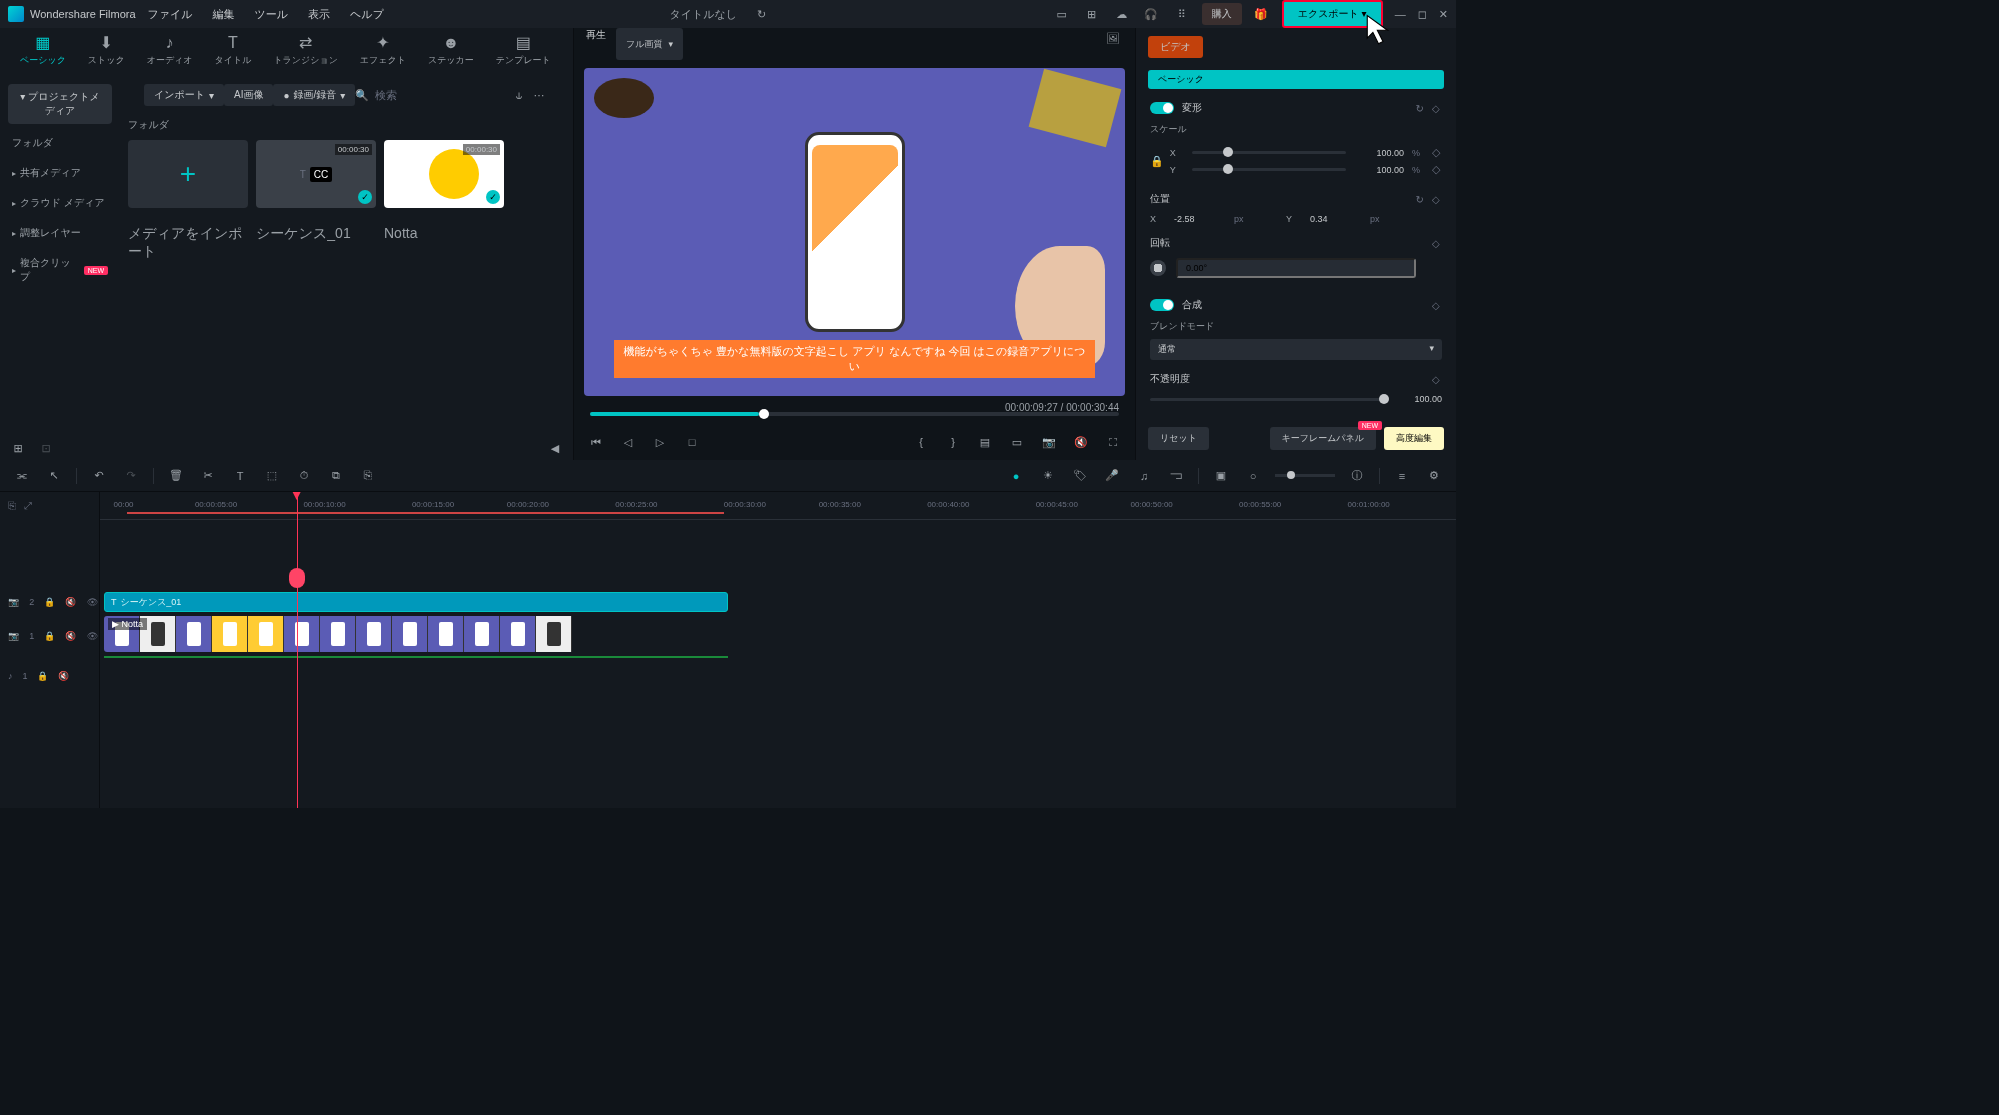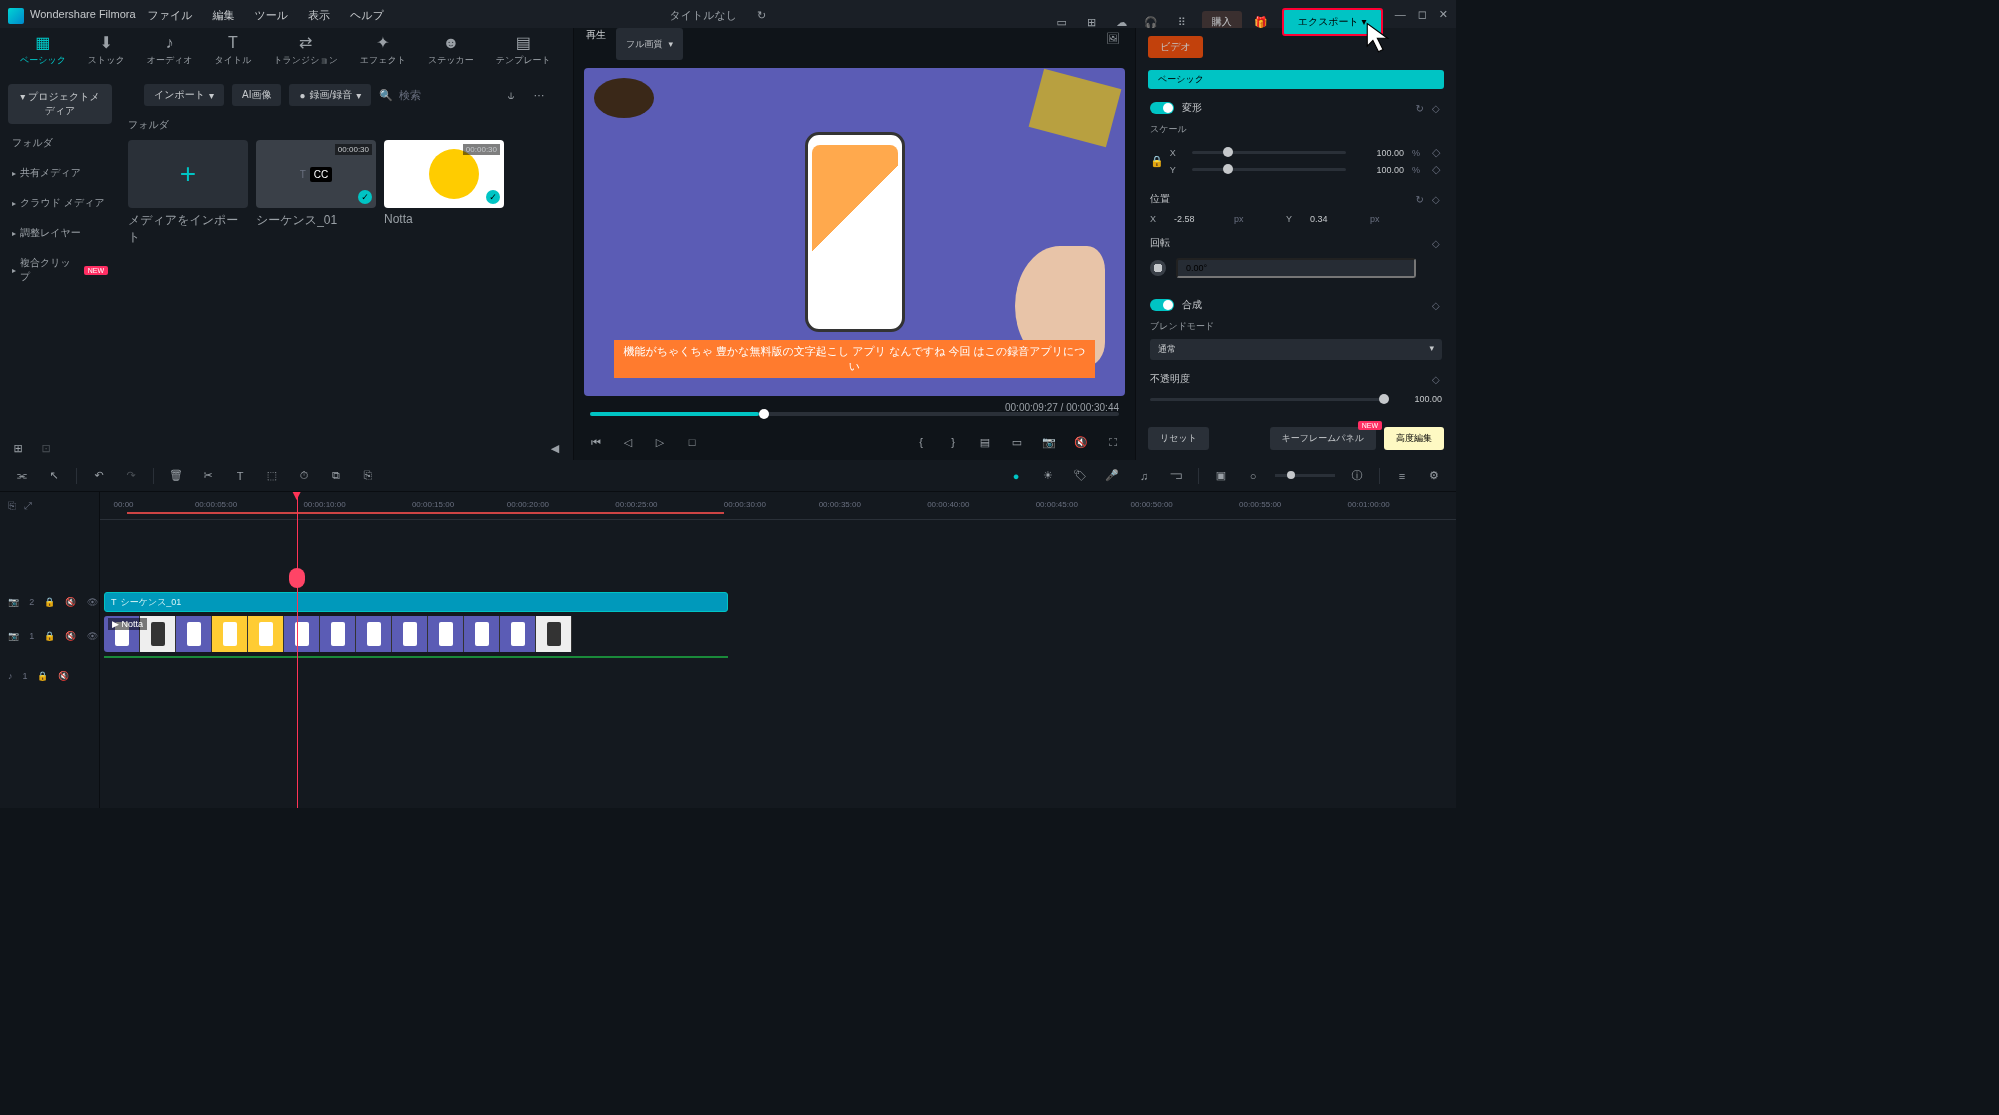--- a/index.html
+++ b/index.html
@@ -1,17 +1,17 @@
 <!DOCTYPE html>
 <html><head>
 <meta charset="utf-8">
 <style>
 * { margin: 0; padding: 0; box-sizing: border-box; font-family: -apple-system, "Segoe UI", sans-serif; }
 body { background: #0f1419; color: #c5c8cb; font-size: 11px; overflow: hidden; width: 1456px; height: 808px; }
-.titlebar { height: 28px; background: #1a1f26; display: flex; align-items: flex-start; padding: 8px 8px; }
+.titlebar { height: 28px; background: #1a1f26; display: flex; align-items: center; padding: 0 8px; }
 .logo { width: 16px; height: 16px; background: linear-gradient(135deg, #00d4d4, #0088cc); border-radius: 2px; margin-right: 6px; }
 .menus { display: flex; gap: 20px; margin-left: 12px; }
 .menu-item { color: #c5c8cb; cursor: pointer; font-size: 11px; }
 .title-center { flex: 1; text-align: center; color: #9aa0a6; font-size: 11px; display: flex; justify-content: center; gap: 20px; align-items: center; }
 .right-icons { display: flex; gap: 10px; align-items: center; }
 .icon-btn { width: 20px; height: 20px; display: flex; align-items: center; justify-content: center; cursor: pointer; color: #9aa0a6; }
 .buy-btn { background: #3a2f2f; padding: 4px 10px; border-radius: 3px; font-size: 10px; }
 .export-btn { background: #00c4c4; color: #000; padding: 5px 14px; border-radius: 3px; font-size: 10px; border: 2px solid #ff0033; cursor: pointer; position: relative; }
 .cursor-hand { position: absolute; right: -20px; top: 8px; width: 45px; height: 45px; z-index: 100; }
 .win-controls { display: flex; gap: 12px; margin-left: 12px; color: #9aa0a6; }
@@ -23,31 +23,31 @@
 .tab-item.active { color: #00c4c4; }
 .tab-icon { font-size: 16px; }
 .sub-panel { display: flex; flex: 1; justify-content: space-between; }
 .sidebar { width: 120px; background: #14191f; padding: 8px 0; }
 .side-btn { background: #2a3038; padding: 6px 10px; margin: 4px 8px; border-radius: 4px; font-size: 10px; text-align: center; cursor: pointer; }
 .folder-header { padding: 8px 12px; font-size: 10px; color: #9aa0a6; }
 .side-item { padding: 8px 12px; font-size: 10px; color: #9aa0a6; cursor: pointer; display: flex; align-items: center; gap: 4px; }
 .side-item::before { content: '▸'; font-size: 8px; }
 .new-badge { background: #ff2e63; color: #fff; font-size: 7px; padding: 1px 4px; border-radius: 2px; margin-left: 4px; }
 .content-area { flex: 1; padding: 8px; }
-.toolbar-row { display: flex; gap: 8px; align-items: center; padding: 4px 16px; }
+.toolbar-row { display: flex; gap: 0; align-items: center; padding: 4px 16px; }
 .tool-btn { background: #262c34; padding: 4px 10px; border-radius: 3px; font-size: 10px; cursor: pointer; display: flex; gap: 4px; align-items: center; }
 .search-box { flex: 1; display: flex; align-items: center; gap: 6px; color: #6a7080; }
 .folder-label { font-size: 10px; color: #9aa0a6; padding: 8px 0; }
 .media-grid { display: flex; gap: 8px; }
 .media-card { width: 120px; }
 .media-thumb { height: 68px; background: #2a3038; border-radius: 4px; display: flex; align-items: center; justify-content: center; position: relative; }
 .media-thumb .plus { color: #00c4c4; font-size: 28px; font-weight: 300; }
 .media-thumb .dur { position: absolute; top: 4px; right: 4px; font-size: 8px; background: rgba(0,0,0,0.5); padding: 1px 3px; }
 .media-thumb .check { position: absolute; bottom: 4px; right: 4px; width: 14px; height: 14px; background: #00c4c4; border-radius: 50%; display: flex; align-items: center; justify-content: center; color: #000; font-size: 9px; }
-.media-label { font-size: 12px; padding: 4px 0; color: #9aa0a6; }
+.media-label { font-size: 14px; padding: 4px 0; color: #9aa0a6; margin-top: 13px; }
 .left-footer { height: 24px; display: flex; gap: 8px; padding: 0 8px; align-items: center; }
 
 .preview-panel { width: 562px; background: #0f1419; border-right: 1px solid #0a0d11; display: flex; flex-direction: column; }
 .preview-top { height: 32px; display: flex; padding: 0 12px; gap: 10px; }
 .dropdown { background: #262c34; padding: 3px 10px; border-radius: 3px; font-size: 9px; display: flex; gap: 6px; align-items: center; }
 .snapshot { margin-left: auto; }
 .preview-video { flex: 1; margin: 8px 10px; background: #5b5cb5; border-radius: 4px; position: relative; overflow: hidden; display: flex; align-items: center; justify-content: center; }
 .phone { width: 100px; height: 200px; background: #fff; border-radius: 14px; border: 3px solid #333; position: relative; display: flex; align-items: flex-start; justify-content: center; padding-top: 10px; }
 .phone-screen { width: 86px; height: 180px; background: linear-gradient(135deg, #ffa94d 40%, #fff 40%); border-radius: 8px; }
 .caption-overlay { position: absolute; bottom: 18px; left: 30px; right: 30px; background: #ff7b2e; color: #fff; padding: 4px 8px; font-size: 11px; text-align: center; }

